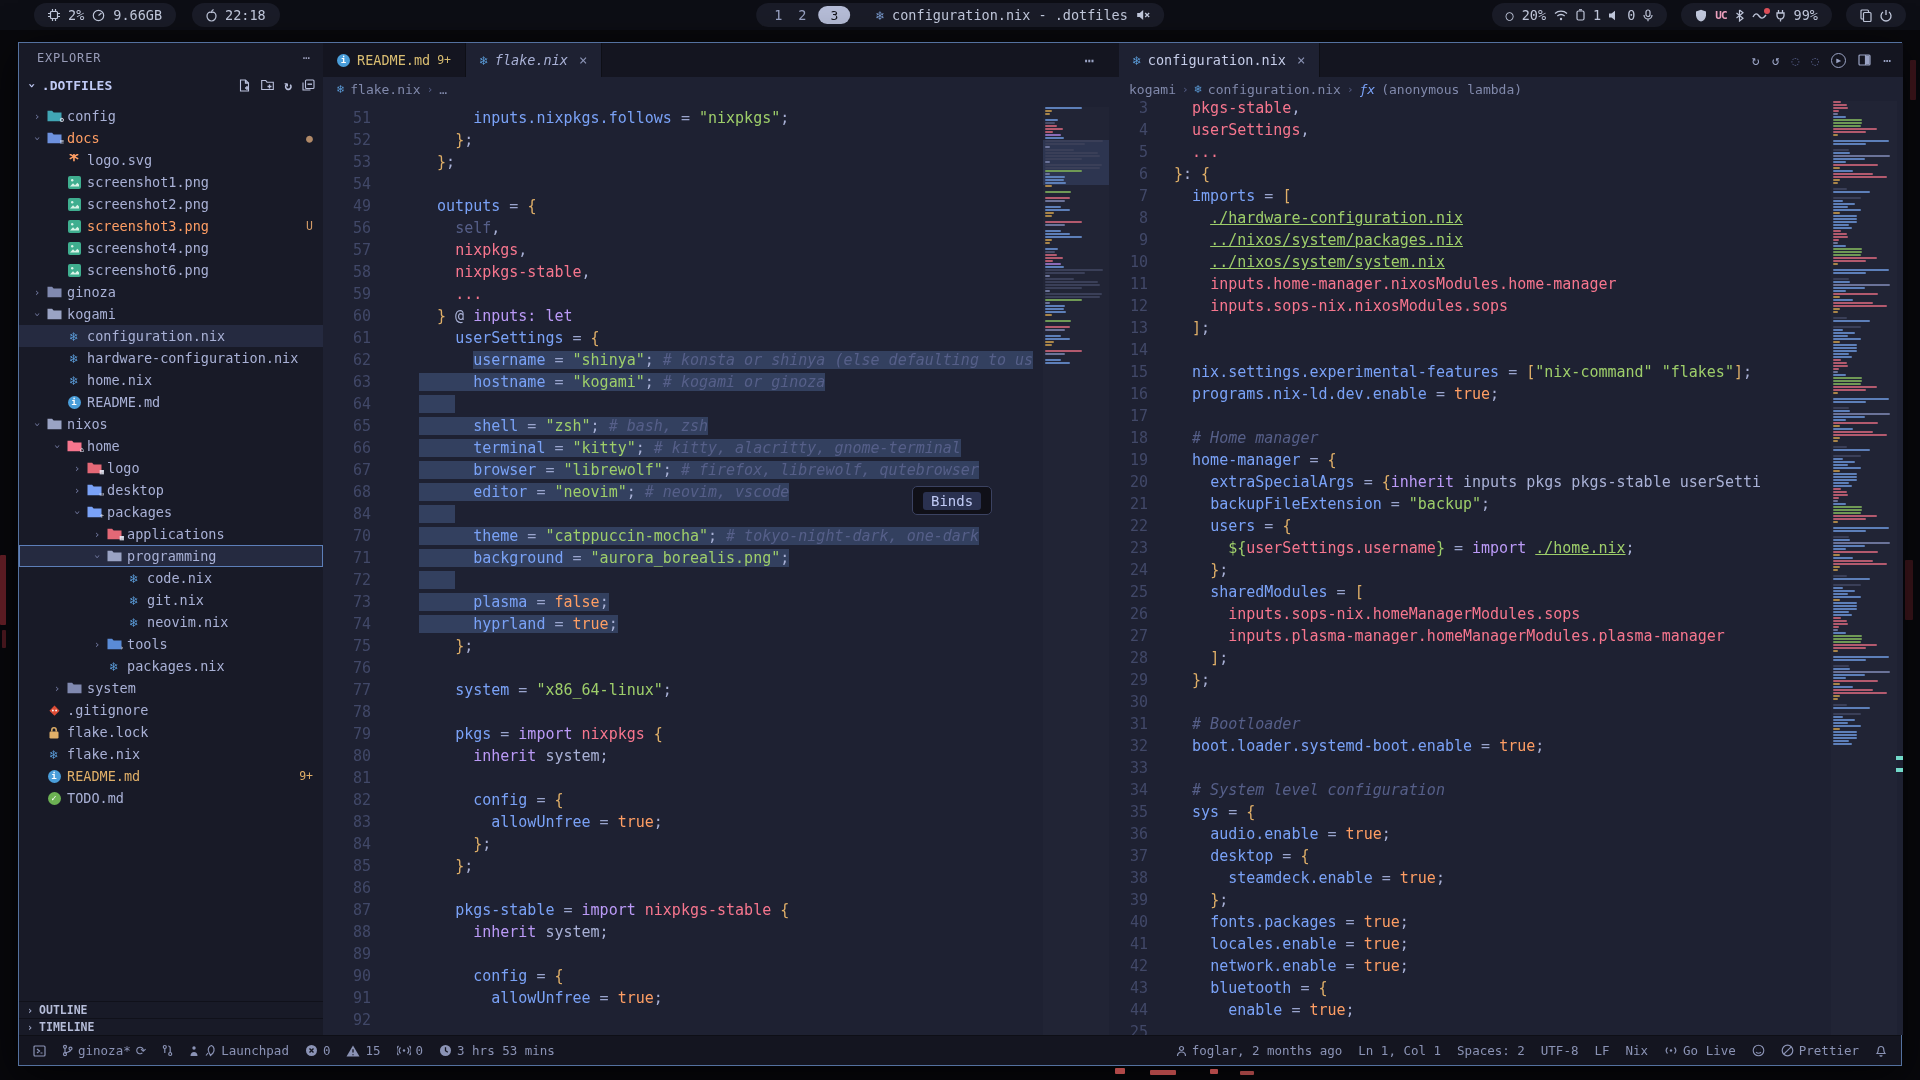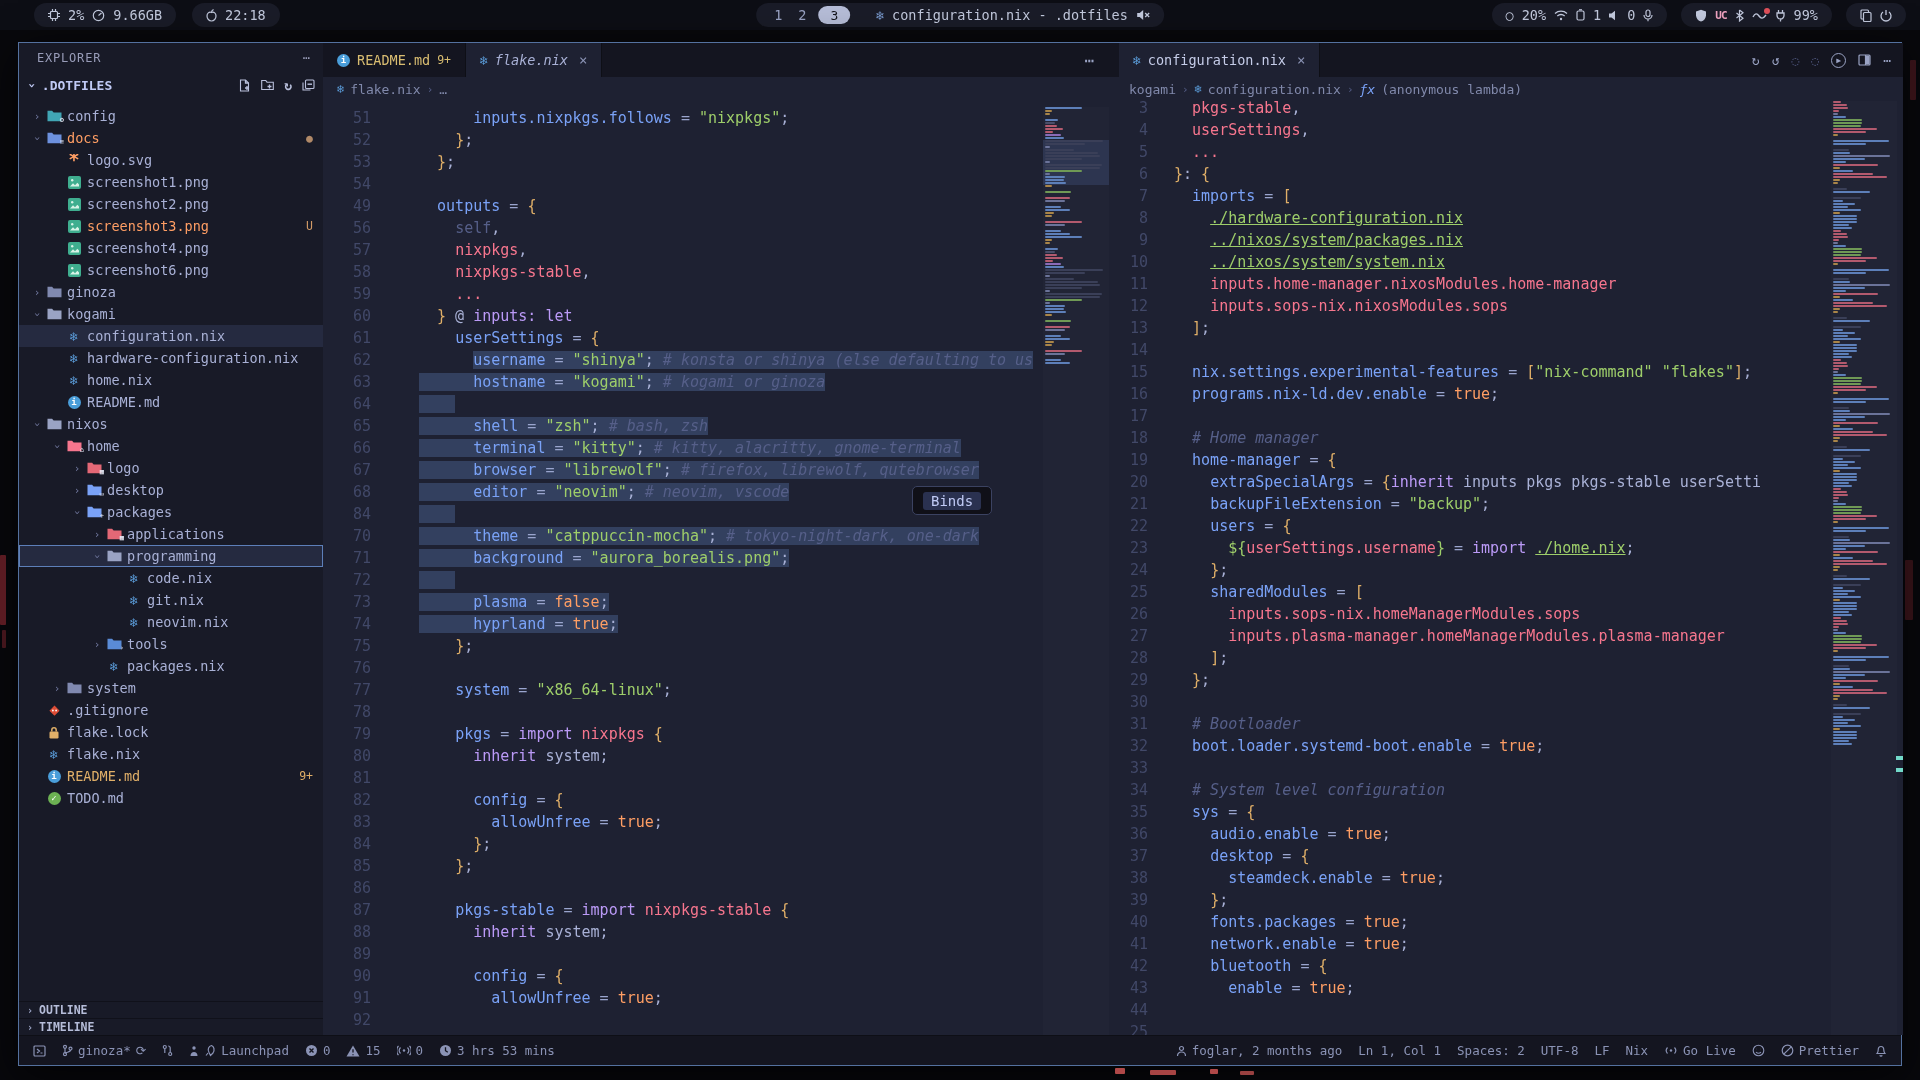--- a/index.html
+++ b/index.html
@@ -1009,20 +1009,21 @@
             <div class="line"><span class="gd" style="left:0px"></span><span class="tk-ws">  </span><span class="tk-c"># Bootloader</span></div>
             <div class="line"><span class="gd" style="left:0px"></span><span class="tk-ws">  </span><span class="tk-k">boot.loader.systemd-boot.enable</span><span class="tk-op"> = </span><span class="tk-o">true</span><span class="tk-fg">;</span></div>
             <div class="line"><span class="gd" style="left:0px"></span></div>
             <div class="line"><span class="gd" style="left:0px"></span><span class="tk-ws">  </span><span class="tk-c"># System level configuration</span></div>
             <div class="line"><span class="gd" style="left:0px"></span><span class="tk-ws">  </span><span class="tk-k">sys</span><span class="tk-op"> = </span><span class="tk-y">{</span></div>
             <div class="line"><span class="gd" style="left:0px"></span><span class="gd" style="left:18px"></span><span class="tk-ws">    </span><span class="tk-k">audio.enable</span><span class="tk-op"> = </span><span class="tk-o">true</span><span class="tk-fg">;</span></div>
             <div class="line"><span class="gd" style="left:0px"></span><span class="gd" style="left:18px"></span><span class="tk-ws">    </span><span class="tk-k">desktop</span><span class="tk-op"> = </span><span class="tk-y">{</span></div>
             <div class="line"><span class="gd" style="left:0px"></span><span class="gd" style="left:18px"></span><span class="gd" style="left:36px"></span><span class="tk-ws">      </span><span class="tk-k">steamdeck.enable</span><span class="tk-op"> = </span><span class="tk-o">true</span><span class="tk-fg">;</span></div>
             <div class="line"><span class="gd" style="left:0px"></span><span class="gd" style="left:18px"></span><span class="tk-ws">    </span><span class="tk-y">}</span><span class="tk-fg">;</span></div>
             <div class="line"><span class="gd" style="left:0px"></span><span class="gd" style="left:18px"></span><span class="tk-ws">    </span><span class="tk-k">fonts.packages</span><span class="tk-op"> = </span><span class="tk-o">true</span><span class="tk-fg">;</span></div>
+            <div class="line"><span class="gd" style="left:0px"></span><span class="gd" style="left:18px"></span><span class="tk-ws">    </span><span class="tk-k">locales.enable</span><span class="tk-op"> = </span><span class="tk-o">true</span><span class="tk-fg">;</span></div>
             <div class="line"><span class="gd" style="left:0px"></span><span class="gd" style="left:18px"></span><span class="tk-ws">    </span><span class="tk-k">network.enable</span><span class="tk-op"> = </span><span class="tk-o">true</span><span class="tk-fg">;</span></div>
             <div class="line"><span class="gd" style="left:0px"></span><span class="gd" style="left:18px"></span><span class="tk-ws">    </span><span class="tk-k">bluetooth</span><span class="tk-op"> = </span><span class="tk-y">{</span></div>
             <div class="line"><span class="gd" style="left:0px"></span><span class="gd" style="left:18px"></span><span class="gd" style="left:36px"></span><span class="tk-ws">      </span><span class="tk-k">enable</span><span class="tk-op"> = </span><span class="tk-o">true</span><span class="tk-fg">;</span></div>
           </div>
           <div class="minimap" style="right: 6px; top: 0px; bottom: 0px;">
             <div class="mrow">
               <div class="mbar" style="width: 7.95px; background: rgb(179, 90, 110);"></div>
             </div>
             <div class="mrow">
               <div class="mbar" style="width: 13.9px; background: rgb(179, 90, 110);"></div>

